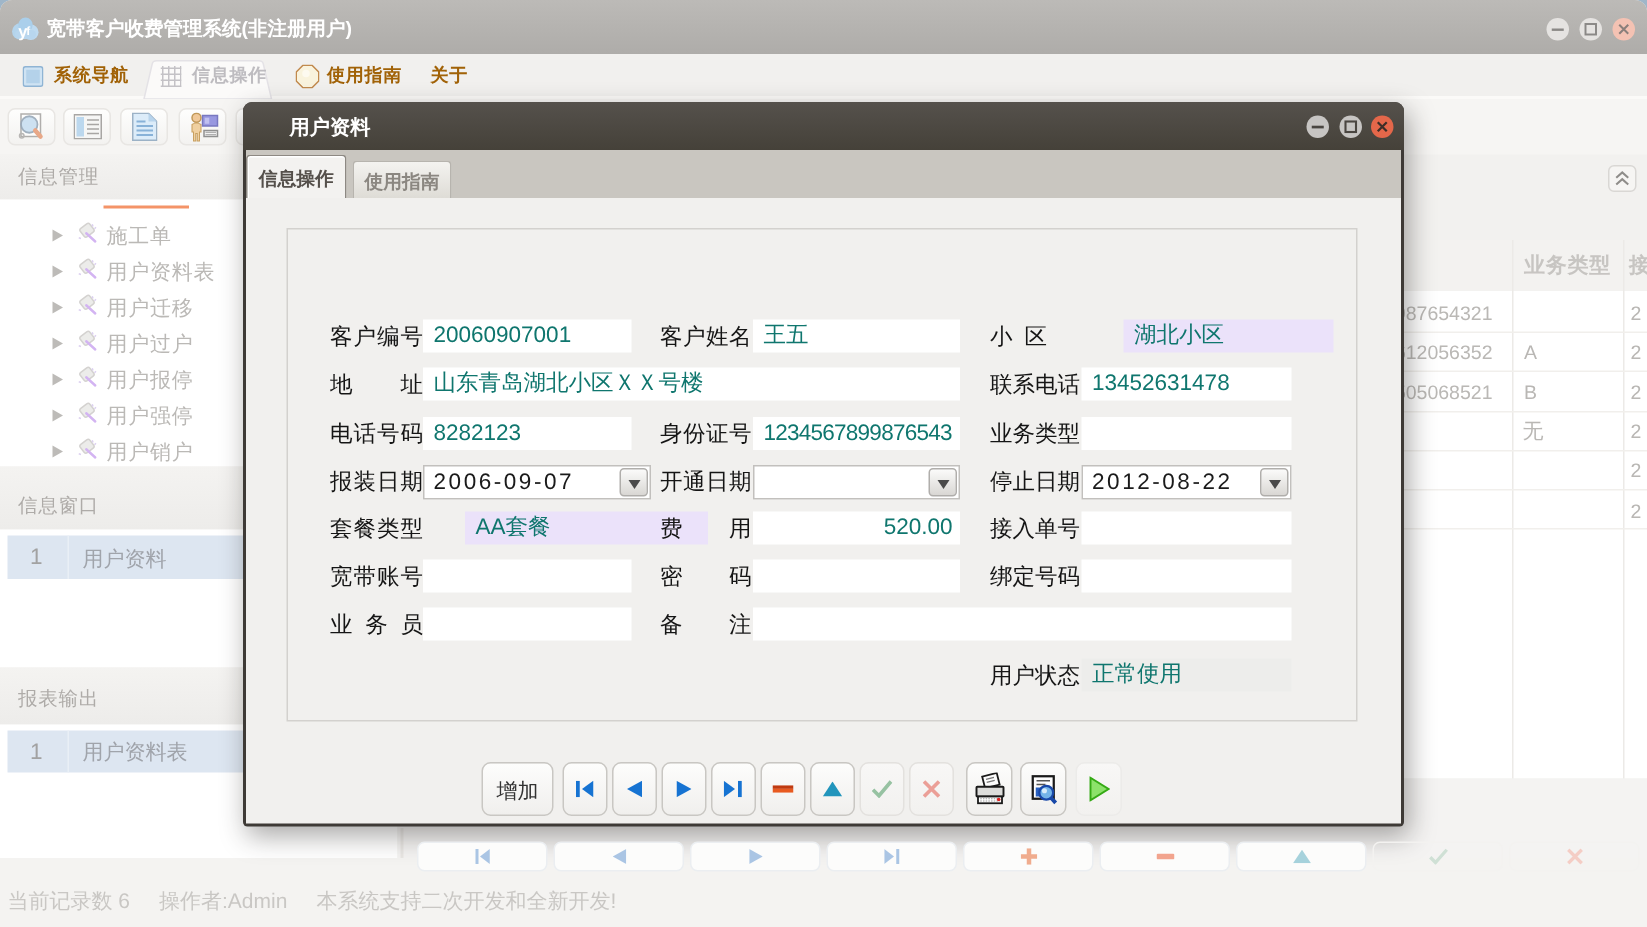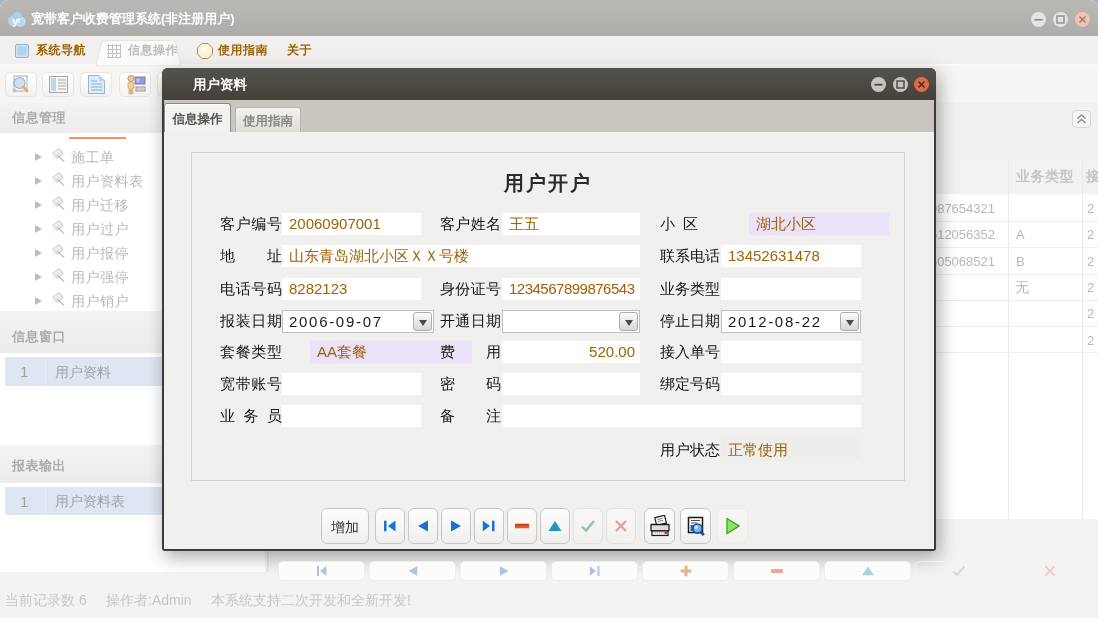--- a/index.html
+++ b/index.html
@@ -11,21 +11,21 @@
 #tbar .ttl{left:31px;top:0;height:36px;line-height:37px;color:#fff;font-weight:bold;font-size:13px;}
 .wbtn{width:15px;height:15px;border-radius:50%;top:12px;}
 
 #ribbon{left:0;top:36px;width:1098px;height:30px;background:#f1f0ee;border-bottom:2px solid #fbfaf8;}
 .rtab{top:0;height:28px;line-height:29px;font-size:12px;font-weight:bold;color:#a16207;letter-spacing:0.5px;}
 
 #toolrow{left:0;top:66px;width:1098px;height:37px;background:#f6f5f3;}
 .tbtn{top:6px;width:32px;height:25px;border:1px solid #e8e6e3;border-radius:5px;background:linear-gradient(#fefefd,#f3f2f0);}
 
 .shead{left:0;width:265px;background:linear-gradient(#f4f3f1,#edecea);}
-.shead span{position:absolute;left:12px;font-size:13px;font-weight:bold;color:#aeaba8;letter-spacing:0.5px;}
+.shead span{position:absolute;left:12px;font-size:13px;font-weight:normal;color:#aeaba8;letter-spacing:0.5px;}
 .tree{left:0;top:133px;width:265px;height:178px;background:#fff;}
 .titem{left:0;width:265px;height:24px;}
 .titem .tri{position:absolute;left:35px;top:7px;width:0;height:0;border-left:7.5px solid #bdbbb8;border-top:4.5px solid transparent;border-bottom:4.5px solid transparent;}
 .titem .txt{position:absolute;left:71px;top:3px;font-size:14px;color:#bbb9b6;letter-spacing:0.5px;}
 .brow{left:5px;width:260px;background:#dde6f1;}
 .brow .n{position:absolute;left:15px;font-size:15px;color:#a2a2a2;}
 .brow .t{position:absolute;left:50px;font-size:14px;color:#a0a4ab;}
 .brow .dv{position:absolute;left:40px;top:0;bottom:0;width:1px;background:#e9eff6;}
 .gh{position:absolute;top:9px;font-size:14px;font-weight:bold;color:#c7c5c2;letter-spacing:0.5px;white-space:nowrap;}
 .gcell{position:absolute;font-size:13px;color:#b9b7b4;}
@@ -43,21 +43,21 @@
 #dtitle span{position:absolute;left:31px;top:0;line-height:33px;font-size:13.5px;font-weight:bold;color:#fff;}
 .dwb{width:15px;height:15px;border-radius:50%;top:9px;}
 #dbody{left:2px;top:32px;width:770px;height:449px;background:#f1f0ee;}
 #dtabs{left:0;top:0;width:770px;height:32px;background:#c9c6c0;}
 #dtab1{position:absolute;left:0;top:3px;width:67px;height:29px;background:#f3f2f0;border:1px solid #8d8983;border-bottom:none;border-radius:3px 3px 0 0;box-shadow:inset 0 1px 0 #fff,inset 1px 0 0 #fff;text-align:center;line-height:30px;font-size:12.5px;font-weight:bold;color:#55504b;}
 #dtab2{position:absolute;left:71px;top:7px;width:66px;height:25px;background:linear-gradient(#f4f3f0,#dedcd6);border:1px solid #b7b4ae;border-bottom:none;border-radius:3px 3px 0 0;text-align:center;line-height:26px;font-size:12.5px;font-weight:bold;color:#8b8781;}
 #gbox{left:27px;top:52px;width:714px;height:329px;border:1px solid #d3d1ce;}
 #ftitle{left:27px;top:70px;width:714px;text-align:center;font-size:20px;font-weight:bold;color:#2b2b2b;letter-spacing:2px;}
 .lb{position:absolute;display:flex;justify-content:space-between;font-size:15px;color:#151515;height:22px;align-items:center;}
 .lb b{font-weight:normal;}
-.fld{position:absolute;height:22px;background:#fff;font-size:15px;color:#a16207;line-height:22px;padding-left:7px;}
+.fld{position:absolute;height:22px;background:#fff;font-size:15px;color:#0f766e;line-height:22px;padding-left:7px;}
 .lav{background:#ebe2fa;margin-left:28px;}
 .combo{position:absolute;height:23px;background:#fff;border:1px solid #c2c0bd;font-size:15px;color:#1a1a1a;line-height:21px;padding-left:6px;letter-spacing:1.7px;}
 .cbtn{position:absolute;right:1px;top:1px;width:19px;height:19px;background:linear-gradient(#fbfbfa,#d9d7d4);border:1px solid #b0aeab;border-radius:3px;}
 .cbtn:after{content:"";position:absolute;left:5px;top:7px;border-left:4.5px solid transparent;border-right:4.5px solid transparent;border-top:6px solid #4a4a4a;}
 .dbtn{position:absolute;top:408px;height:36px;border:1px solid #c9c7c3;border-radius:6px;background:linear-gradient(#fdfdfc,#f0efed);}
 .dbtn svg{position:absolute;left:50%;top:50%;transform:translate(-50%,-50%);}
 .dbtn.dis{border-color:#e3e1de;background:linear-gradient(#f8f7f6,#f2f1ef);}
 </style>
 </head>
 <body>
@@ -336,21 +336,20 @@
       <svg class="abs" style="left:752px;top:9px" width="15" height="15">
           <path d="M4.5 4.5 L10.5 10.5 M10.5 4.5 L4.5 10.5" stroke="#3c2e28" stroke-width="1.5"></path>
         </svg>
     </div>
     <div class="abs" id="dbody">
       <div class="abs" id="dtabs">
         <div id="dtab2">使用指南</div>
         <div id="dtab1">信息操作</div>
       </div>
       <div class="abs" id="gbox"></div>
-      <div class="abs" id="ftitle">用户开户</div>
 
       <div class="lb" style="left:56px;top:113px;width:62px">
           <b>客</b>
           <b>户</b>
           <b>编</b>
           <b>号</b>
         </div>
       <div class="fld" style="left:118px;top:113px;width:139px">20060907001</div>
       <div class="lb" style="left:276px;top:113px;width:61px">
           <b>客</b>

